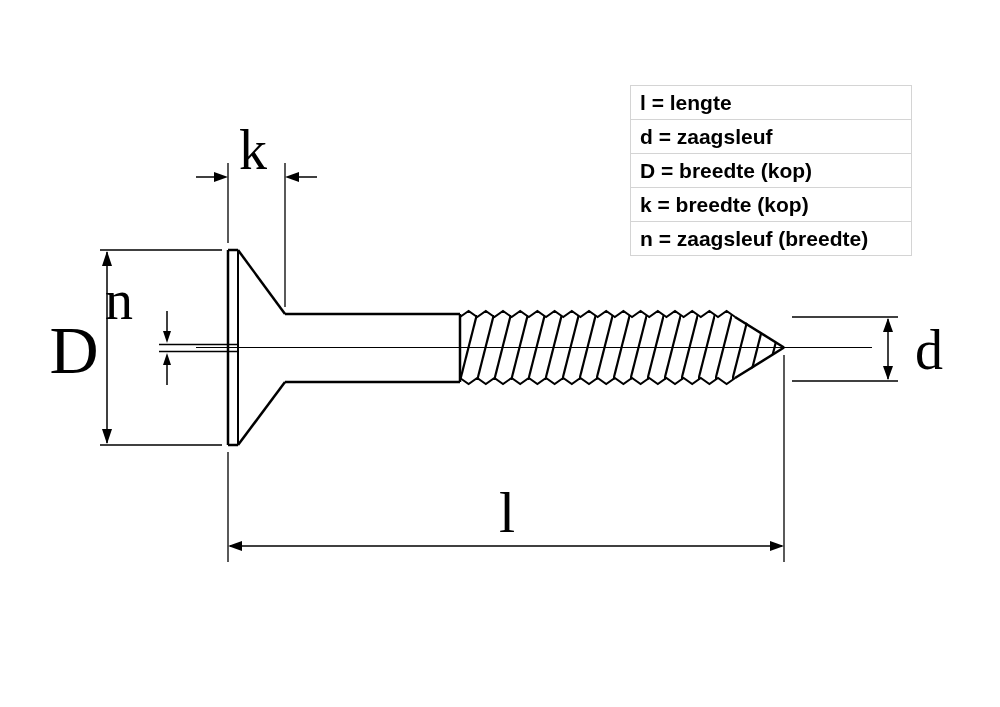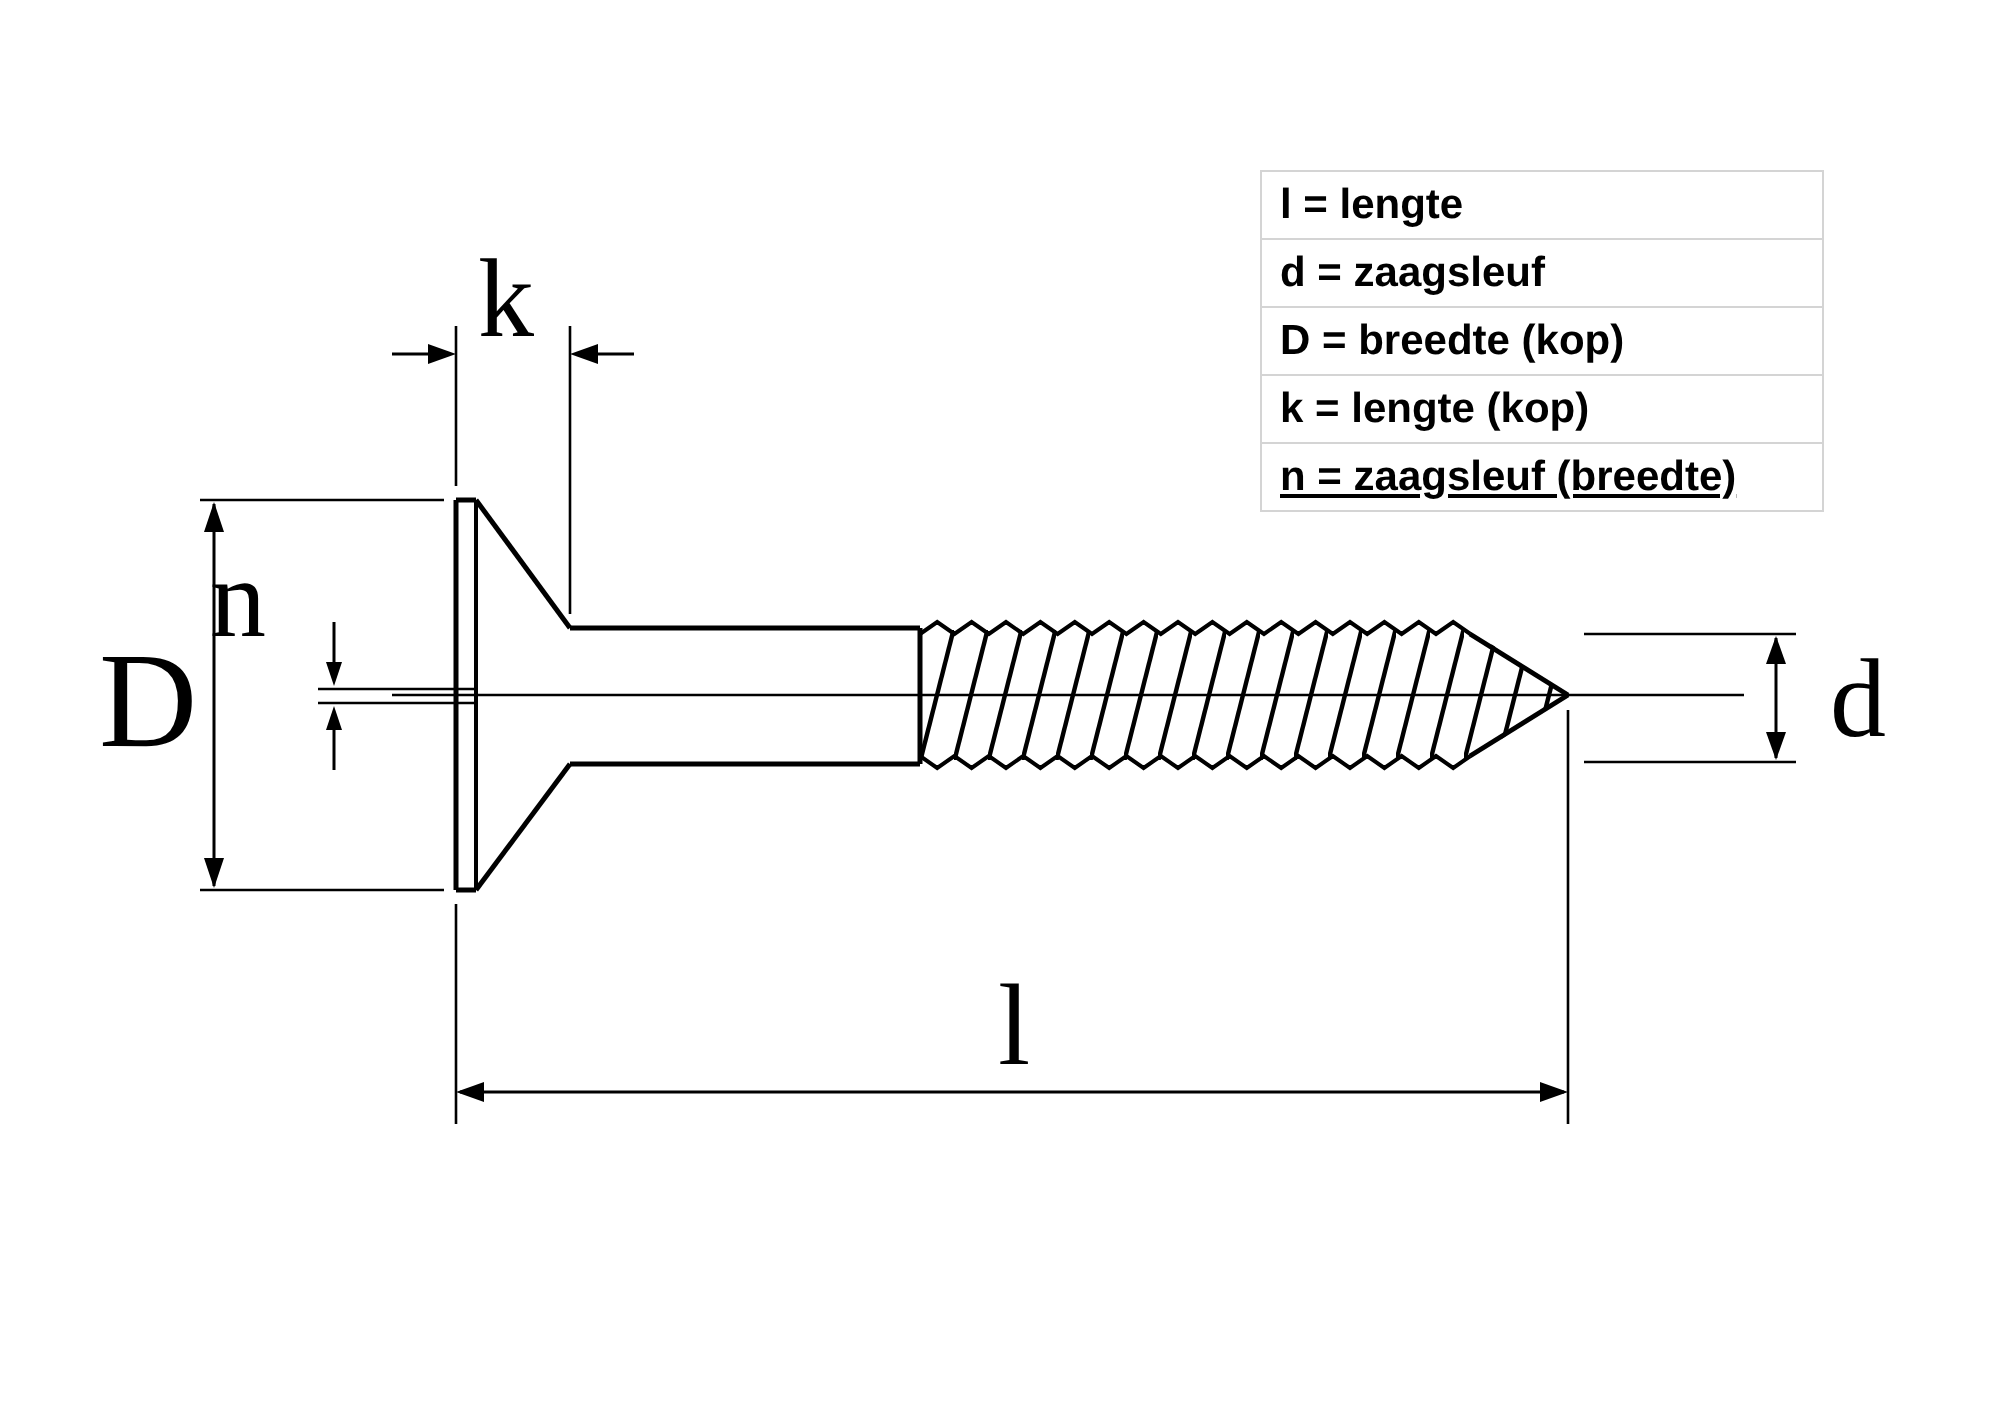--- a/index.html
+++ b/index.html
@@ -4,21 +4,21 @@
 <style>
   html,body{margin:0;padding:0;background:#fff;}
   #canvas{position:relative;width:1000px;height:707px;background:#fff;overflow:hidden;
           font-family:"Liberation Sans",sans-serif;}
   #drawing{position:absolute;left:0;top:0;}
   .legend{position:absolute;left:630px;top:85px;width:280px;background:#fff;
           border:1px solid #d4d4d4;}
   .legend-row{height:33px;display:flex;align-items:center;padding-left:9px;
           border-bottom:1px solid #d4d4d4;font-family:"Liberation Sans",sans-serif;
           font-weight:bold;font-size:21px;color:#000;}
-  .legend-row:last-child{border-bottom:none;text-decoration:underline;}
+  .legend-row:last-child{border-bottom:none;}
   .dim{position:absolute;font-family:"Liberation Serif",serif;color:#000;
        text-align:center;line-height:1;}
   .dim-k{left:222px;top:122px;width:62px;font-size:56px;}
   .dim-n{left:88px;top:272px;width:62px;font-size:56px;}
   .dim-D{left:34px;top:316px;width:80px;font-size:68px;}
   .dim-d{left:898px;top:322px;width:62px;font-size:56px;}
   .dim-l{left:476px;top:484px;width:62px;font-size:58px;}
 </style>
 </head>
 <body>
@@ -118,20 +118,20 @@
     <div class="legend-row">
       <span>l = lengte</span>
     </div>
     <div class="legend-row">
       <span>d = zaagsleuf</span>
     </div>
     <div class="legend-row">
       <span>D = breedte (kop)</span>
     </div>
     <div class="legend-row">
-      <span>k = lengte (kop)</span>
+      <span>k = breedte (kop)</span>
     </div>
     <div class="legend-row">
       <span>n = zaagsleuf (breedte)</span>
     </div>
   </div>
 
 </div>
 
 </body></html>

